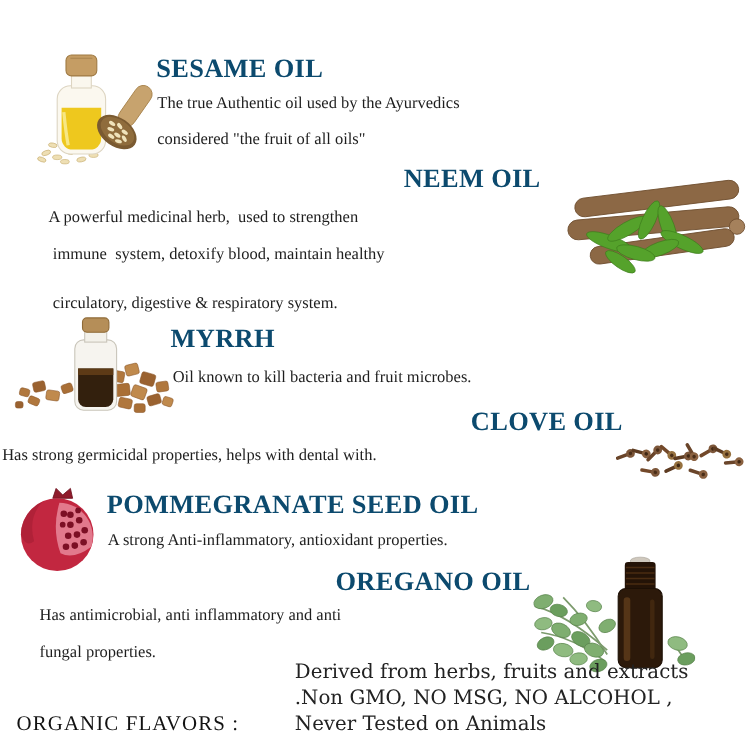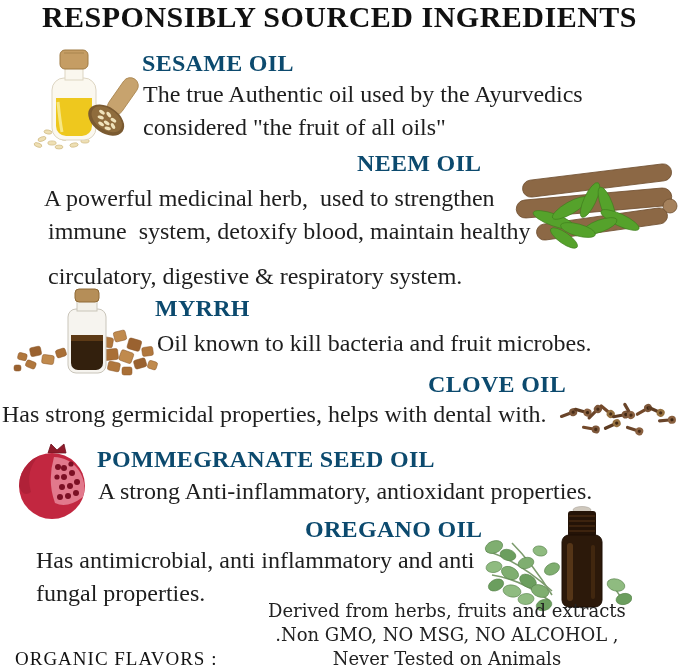--- a/index.html
+++ b/index.html
@@ -11,37 +11,36 @@
   .abs { position:absolute; }
   .title {
     top:0; left:0; width:679px; text-align:center;
     font-size:30px; font-weight:700; letter-spacing:0.5px; color:#111;
   }
   .heading {
     font-size:24px; font-weight:700; letter-spacing:0.3px; color:#0c4a6e;
     white-space:pre;
   }
   .line {
-    font-size:24px; color:#1e1e1e; white-space:pre; height:33px; line-height:33px;
+    font-size:15px; color:#1e1e1e; white-space:pre; height:33px; line-height:33px;
   }
   .organic-label {
     font-size:19px; letter-spacing:1px; color:#121212; white-space:pre;margin-top:40px;
   }
   .slab-line {
     font-family:"DejaVu Serif", serif; font-size:18px; color:#222;
-    white-space:pre; height:24px; line-height:24px;text-align:center;
+    white-space:pre; height:24px; line-height:24px;
   }
   svg { display:block; }
 </style>
 </head>
 <body>
 
 <div class="canvas">
 
-  <div class="abs title">RESPONSIBLY SOURCED INGREDIENTS</div>
 
   <div class="abs" style="left:28px; top:44px;">
     <svg width="112" height="108" viewBox="0 0 112 108">
       <g fill="#eedfb4" stroke="#c9b176" stroke-width="0.6">
         <ellipse cx="14" cy="95" rx="4.2" ry="2.1" transform="rotate(-20 14 95)"></ellipse>
         <ellipse cx="24" cy="99" rx="4.2" ry="2.1"></ellipse>
         <ellipse cx="35" cy="94" rx="4.2" ry="2.1" transform="rotate(15 35 94)"></ellipse>
         <ellipse cx="46" cy="101" rx="4.2" ry="2.1" transform="rotate(-10 46 101)"></ellipse>
         <ellipse cx="57" cy="97" rx="4.2" ry="2.1"></ellipse>
         <ellipse cx="20" cy="88" rx="4" ry="2" transform="rotate(10 20 88)"></ellipse>
@@ -72,21 +71,21 @@
         </g>
       </g>
     </svg>
   </div>
   <div class="abs heading" style="left:142px; top:50px;">SESAME OIL</div>
   <div class="abs" style="left:143px; top:78px;">
     <div class="line">The true Authentic oil used by the Ayurvedics</div>
     <div class="line">considered "the fruit of all oils"</div>
   </div>
 
-  <div class="abs heading" style="left:357px; top:150px;">NEEM OIL</div>
+  <div class="abs heading" style="left:367px; top:150px;">NEEM OIL</div>
   <div class="abs" style="left:512px; top:158px;">
     <svg width="167" height="110" viewBox="0 0 167 110">
       <g fill="#8c6845" stroke="#6f4f30" stroke-width="0.8">
         <rect x="10" y="14" width="150" height="17" rx="8.5" transform="rotate(-7 85 22)"></rect>
         <rect x="4" y="36" width="156" height="18" rx="9" transform="rotate(-5 82 45)"></rect>
         <rect x="24" y="58" width="132" height="16" rx="8" transform="rotate(-8 90 66)"></rect>
       </g>
       <circle cx="158" cy="48" r="7" fill="#a5815c" stroke="#6f4f30" stroke-width="0.8"></circle>
       <g fill="#55a22b" stroke="#3e7d1d" stroke-width="0.6">
         <ellipse cx="42" cy="62" rx="22" ry="6" transform="rotate(20 42 62)"></ellipse>

